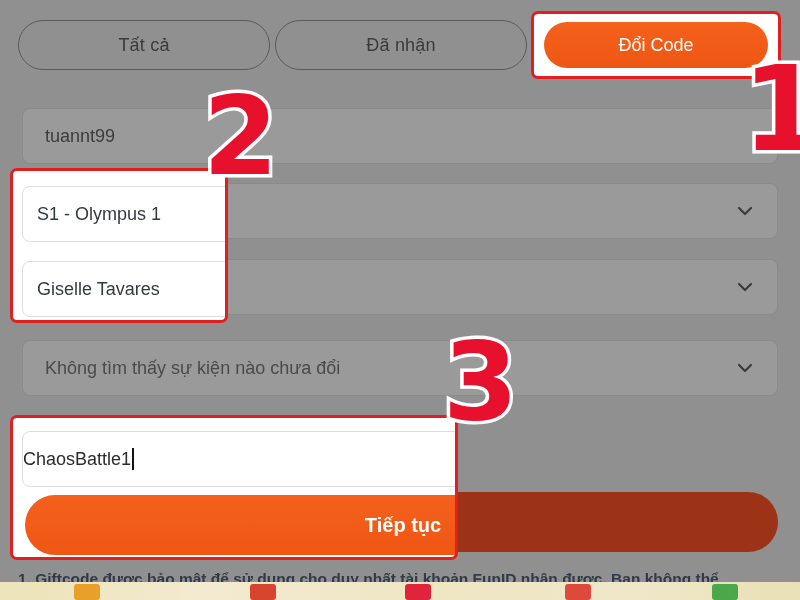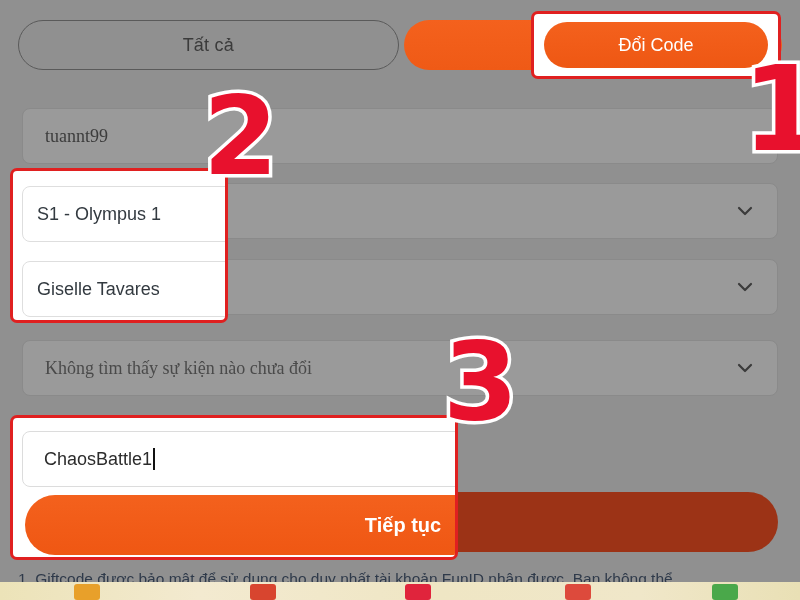--- a/index.html
+++ b/index.html
@@ -55,21 +55,20 @@
     width: 756px;
     height: 56px;
     background: #9a9a9a;
     border: 1px solid #8a8a8a;
     border-radius: 8px;
     display: flex;
     align-items: center;
     padding: 0 22px;
     font-size: 18px;
     color: #3c3c3c;
-    font-family: Liberation Serif, serif;
   }
   .field.f1 { top: 108px; }
   .field.f2 { top: 183px; }
   .field.f3 { top: 259px; }
   .field.f4 { top: 340px; gap: 19px; }
 
   .field .chev {
     margin-left: auto;
     width: 20px; height: 20px;
     display: block;
@@ -95,21 +94,21 @@
     font-weight: bold;
   }
 
   
   .footer-note {
     position: absolute;
     left: 18px;
     top: 570px;
     width: 770px;
     font-size: 15.5px;
-    font-weight: normal;
+    font-weight: bold;
     color: #2f3a4a;
     white-space: nowrap;
     overflow: hidden;
   }
 
   .bottom-strip {
     position: absolute;
     left: 0; bottom: 0;
     width: 800px; height: 18px;
     background: linear-gradient(90deg,#ece3b8 0%,#f3ead0 25%,#efe6c4 55%,#f0e7c9 80%,#e9e0b5 100%);
@@ -185,21 +184,21 @@
   }
   #hl-code .code-input {
     position: absolute;
     left: 9px; top: 13px;
     width: 460px; height: 56px;
     background: #fff;
     border: 1px solid #dcdcdc;
     border-radius: 8px;
     display: flex;
     align-items: center;
-    padding: 0 21px;
+    padding: 0 0;
     font-size: 18px;
     color: #2c2c2c;
   }
   .caret {
     display: inline-block;
     width: 2px;
     height: 22px;
     background: #111;
     margin-left: 1px;
     vertical-align: -4px;
@@ -236,20 +235,23 @@
 </style>
 </head>
 <body>
 
 <div id="screen">
 
   <div class="tab-row">
     <div class="tab inactive">
       <span>Tất cả</span>
     </div>
+    <div class="tab inactive">
+      <span>Đã nhận</span>
+    </div>
     <div class="tab active">
       <span>Đổi Code</span>
     </div>
   </div>
 
   <div class="field f1">
     <span>tuannt99</span>
   </div>
 
   <div class="field f2">

